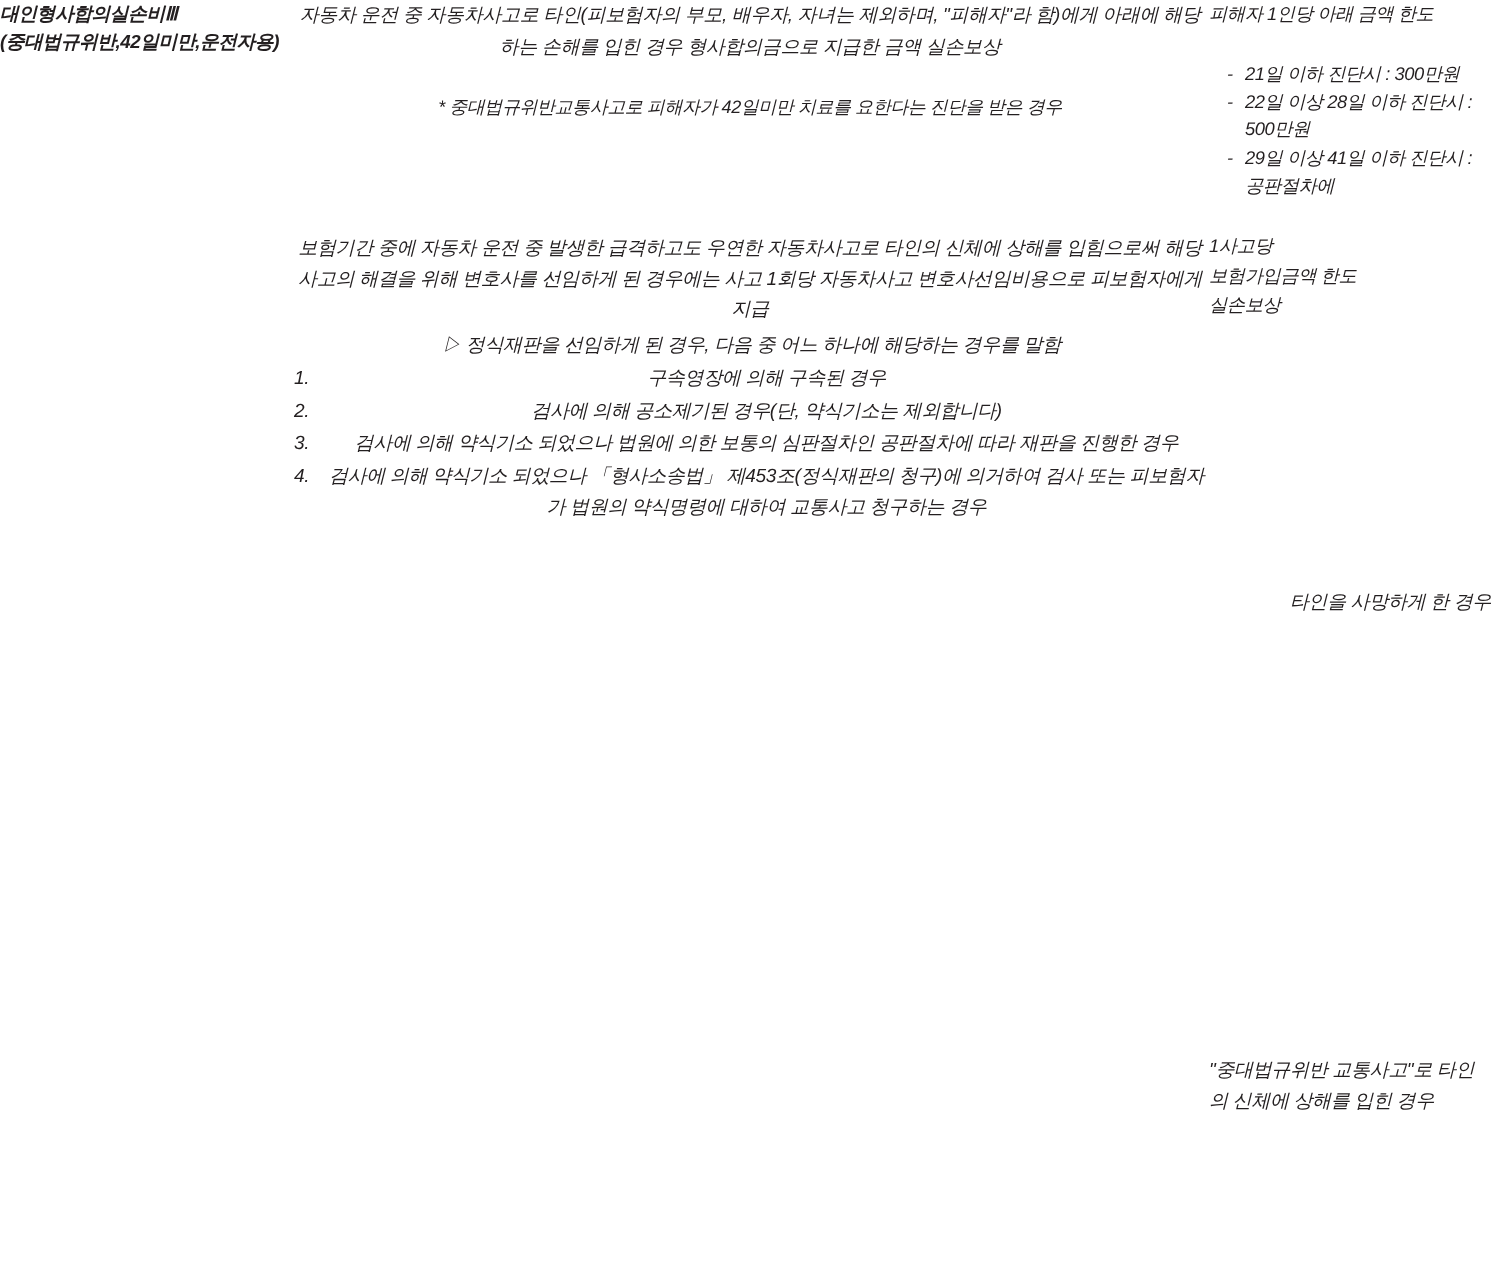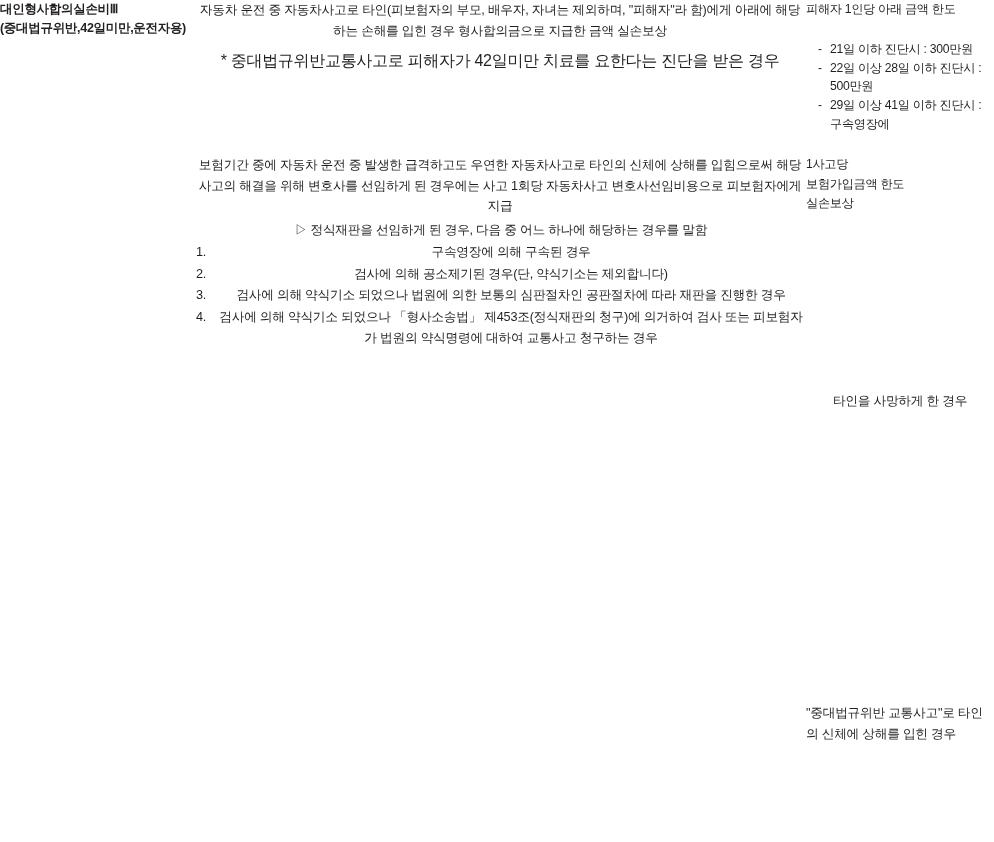--- a/index.html
+++ b/index.html
@@ -24,20 +24,21 @@
   }
   table.coverage {
     border-collapse: collapse;
     table-layout: fixed;
     width: 994px;
   }
   table.coverage td {
     border: 0;
     vertical-align: top;
     padding: 0;
+    font-style: italic;
   }
   
   .col-name   { width: 194px; }
   .col-desc   { width: 612px; }
   .col-amount { width: 188px; }
   .vline-l { border-left: 1px solid #c8c8c8; }
   .hline-b { border-bottom: 1px solid #c8c8c8; }
 
   .name-cell {
     font-weight: bold;
@@ -53,24 +54,24 @@
     padding: 12px 14px 12px 16px;
     text-align: center;
   }
   .amount-cell {
     font-size: 12.2px;
     line-height: 1.6;
     letter-spacing: -0.3px;
     padding: 6px 8px 10px 14px;
   }
   .note {
-    font-size: 16px;
+    font-size: 12px;
     line-height: 1.6;
     letter-spacing: -0.3px;
-    margin-top: 7px;
+    margin-top: 21px;
   }
   .dash-list {
     list-style: none;
     margin: 12px;
     padding: 0;
   }
   .dash-list li {
     position: relative;
     padding-left: 12px;
     margin-bottom: 1px;
@@ -102,21 +103,21 @@
     padding-left: 2px;
   }
   .case-cell {
     font-size: 12.7px;
     line-height: 1.62;
     letter-spacing: -0.25px;
     padding: 14px 16px 14px 16px;
     vertical-align: middle;
   }
   .case-center {
-    text-align: center;
+    text-align: right;
     vertical-align: middle;
   }
   .amount-mid {
     vertical-align: middle;
   }
   .nowrap-pre { white-space: pre-line; }
 </style>
 </head>
 <body>
 
@@ -137,21 +138,21 @@
         </td>
         <td class="desc-cell vline-l hline-b">
           <div>자동차 운전 중 자동차사고로 타인(피보험자의 부모, 배우자, 자녀는 제외하며, "피해자"라 함)에게 아래에 해당하는 손해를 입힌 경우 형사합의금으로 지급한 금액 실손보상</div>
           <div class="note">* 중대법규위반교통사고로 피해자가 42일미만 치료를 요한다는 진단을 받은 경우</div>
         </td>
         <td class="amount-cell vline-l hline-b">
           <div style="margin-bottom:20px;">피해자 1인당 아래 금액 한도</div>
           <ul class="dash-list">
             <li>21일 이하 진단시 : 300만원</li>
             <li>22일 이상 28일 이하 진단시 : 500만원</li>
-            <li>29일 이상 41일 이하 진단시 : 구속영장에</li>
+            <li>29일 이상 41일 이하 진단시 : 공판절차에</li>
           </ul>
         </td>
       </tr>
 
       <tr>
         <td class="name-cell" rowspan="6" style="vertical-align:middle;">
           
         </td>
         <td class="desc-cell vline-l hline-b" colspan="1" style="height:236px;">
           <div>보험기간 중에 자동차 운전 중 발생한 급격하고도 우연한 자동차사고로 타인의 신체에 상해를 입힘으로써 해당 사고의 해결을 위해 변호사를 선임하게 된 경우에는 사고 1회당 자동차사고 변호사선임비용으로 피보험자에게 지급</div>

